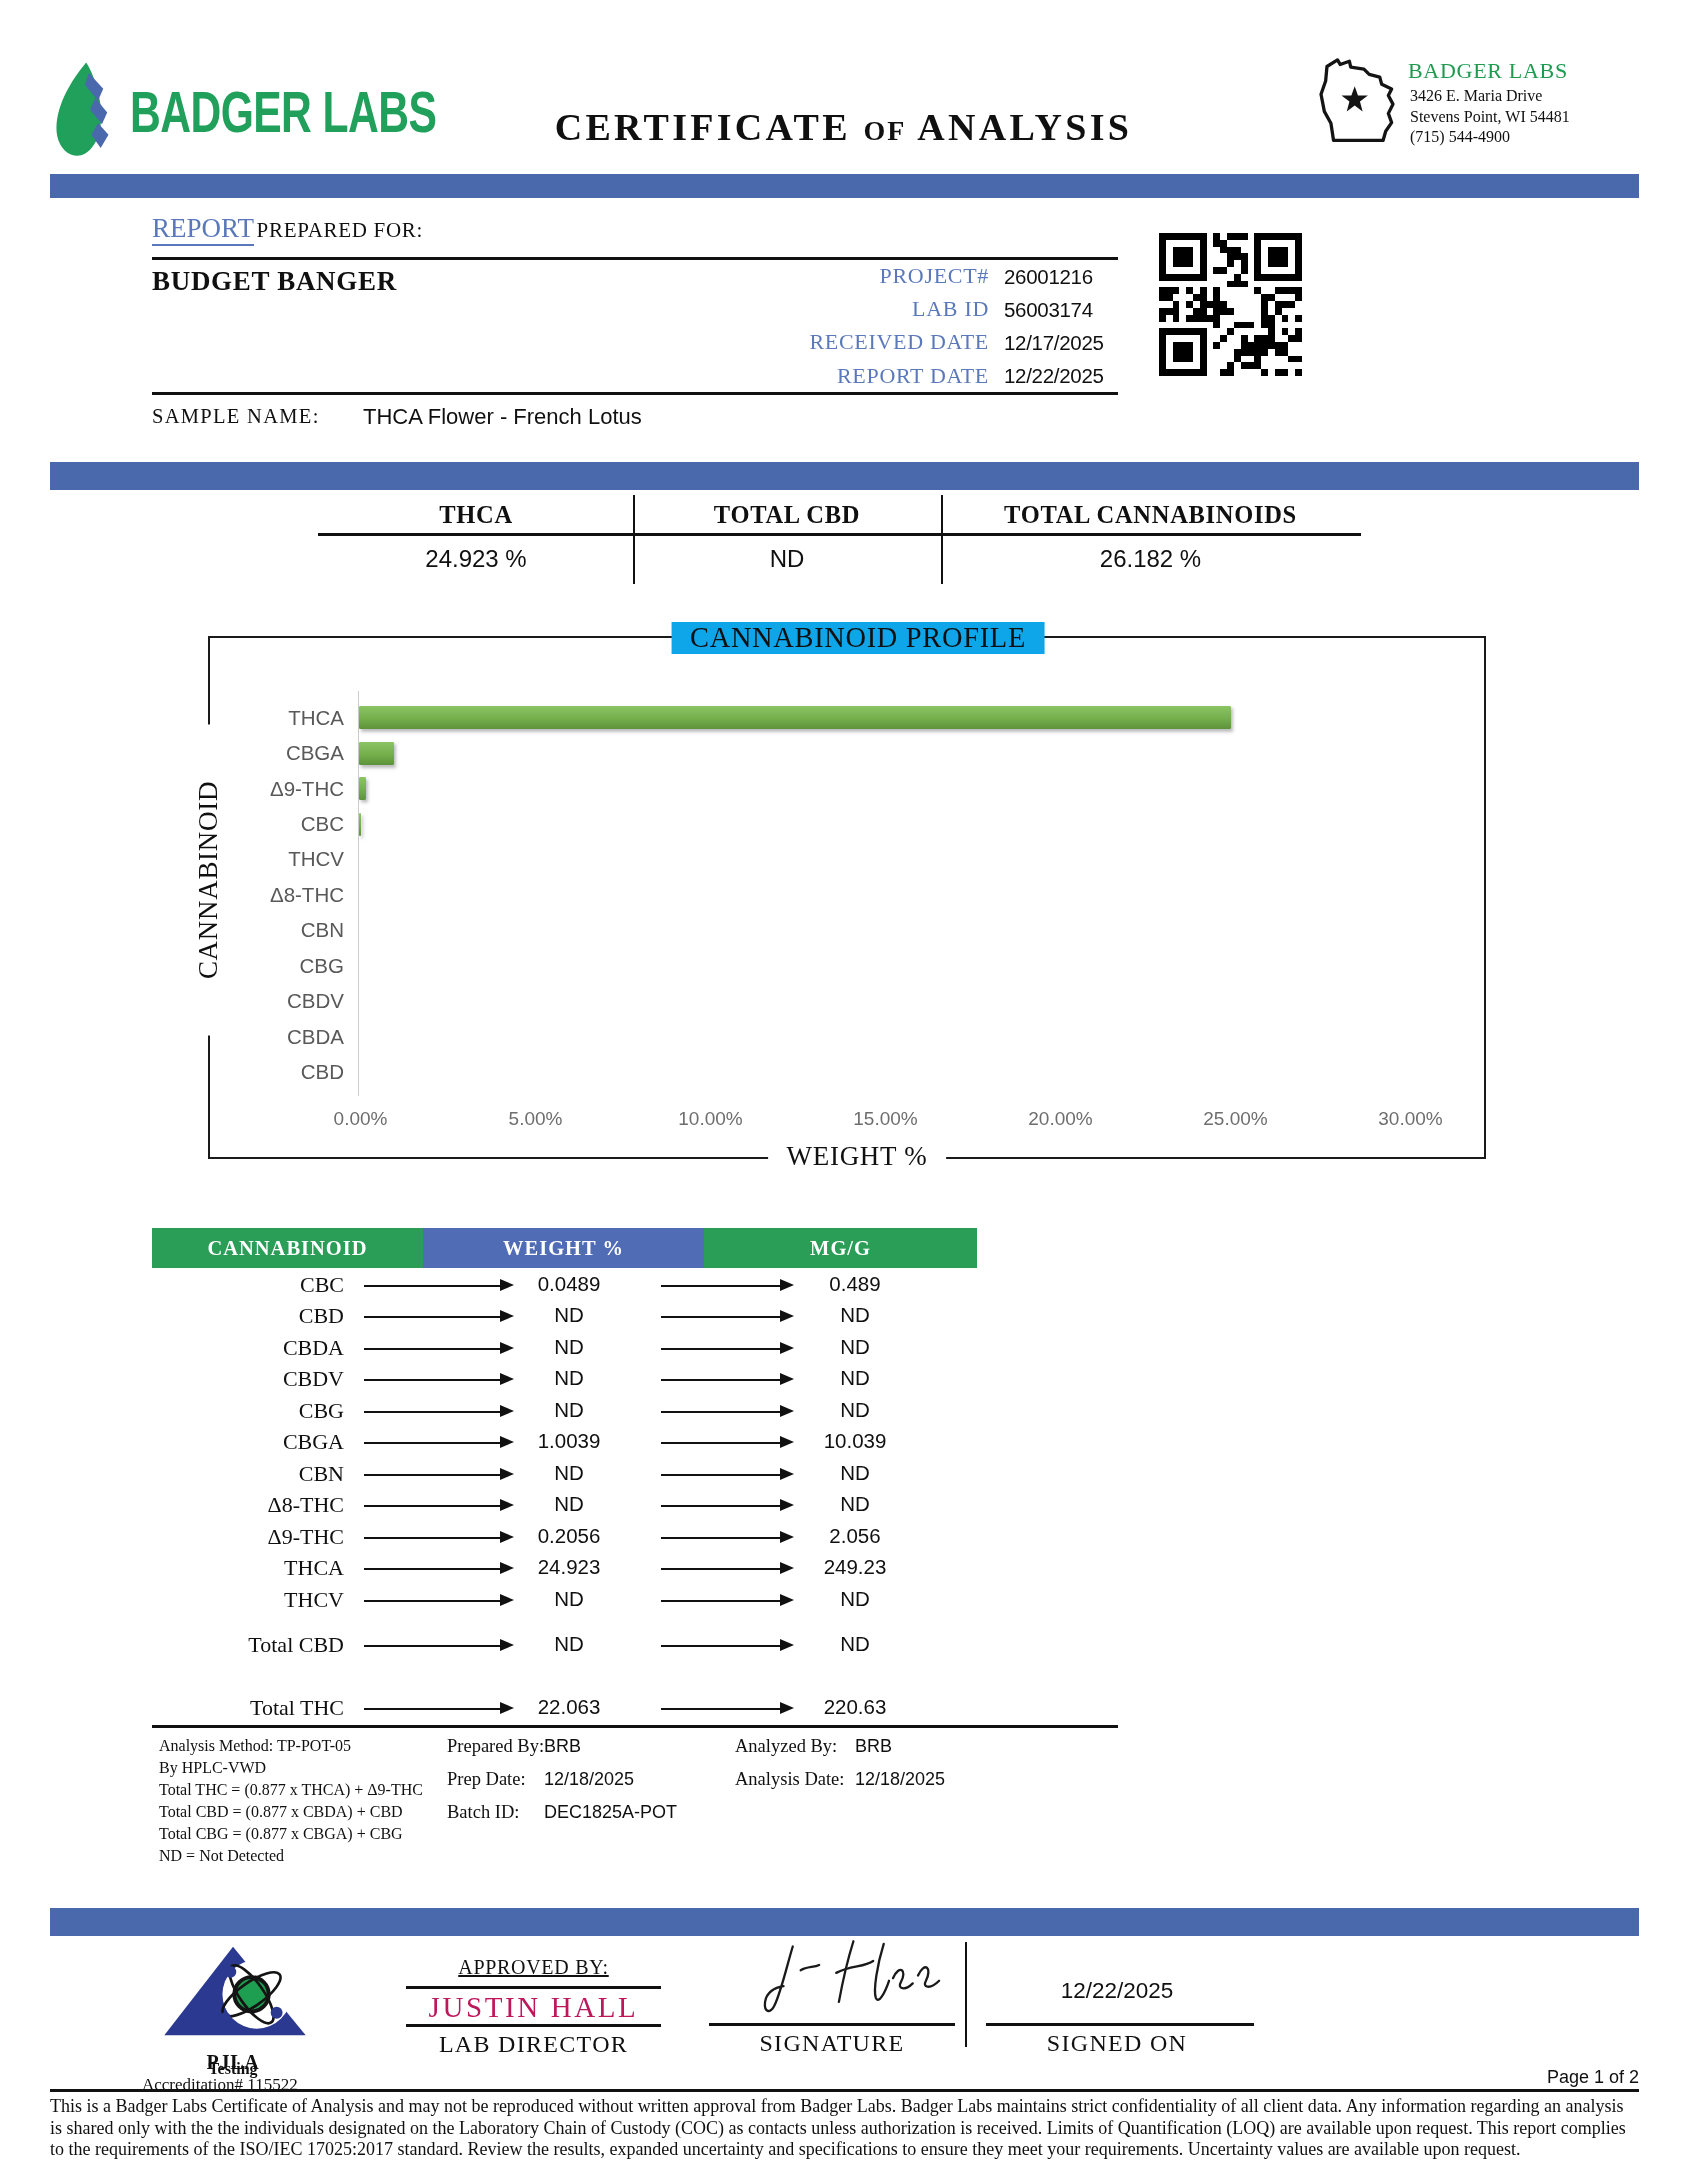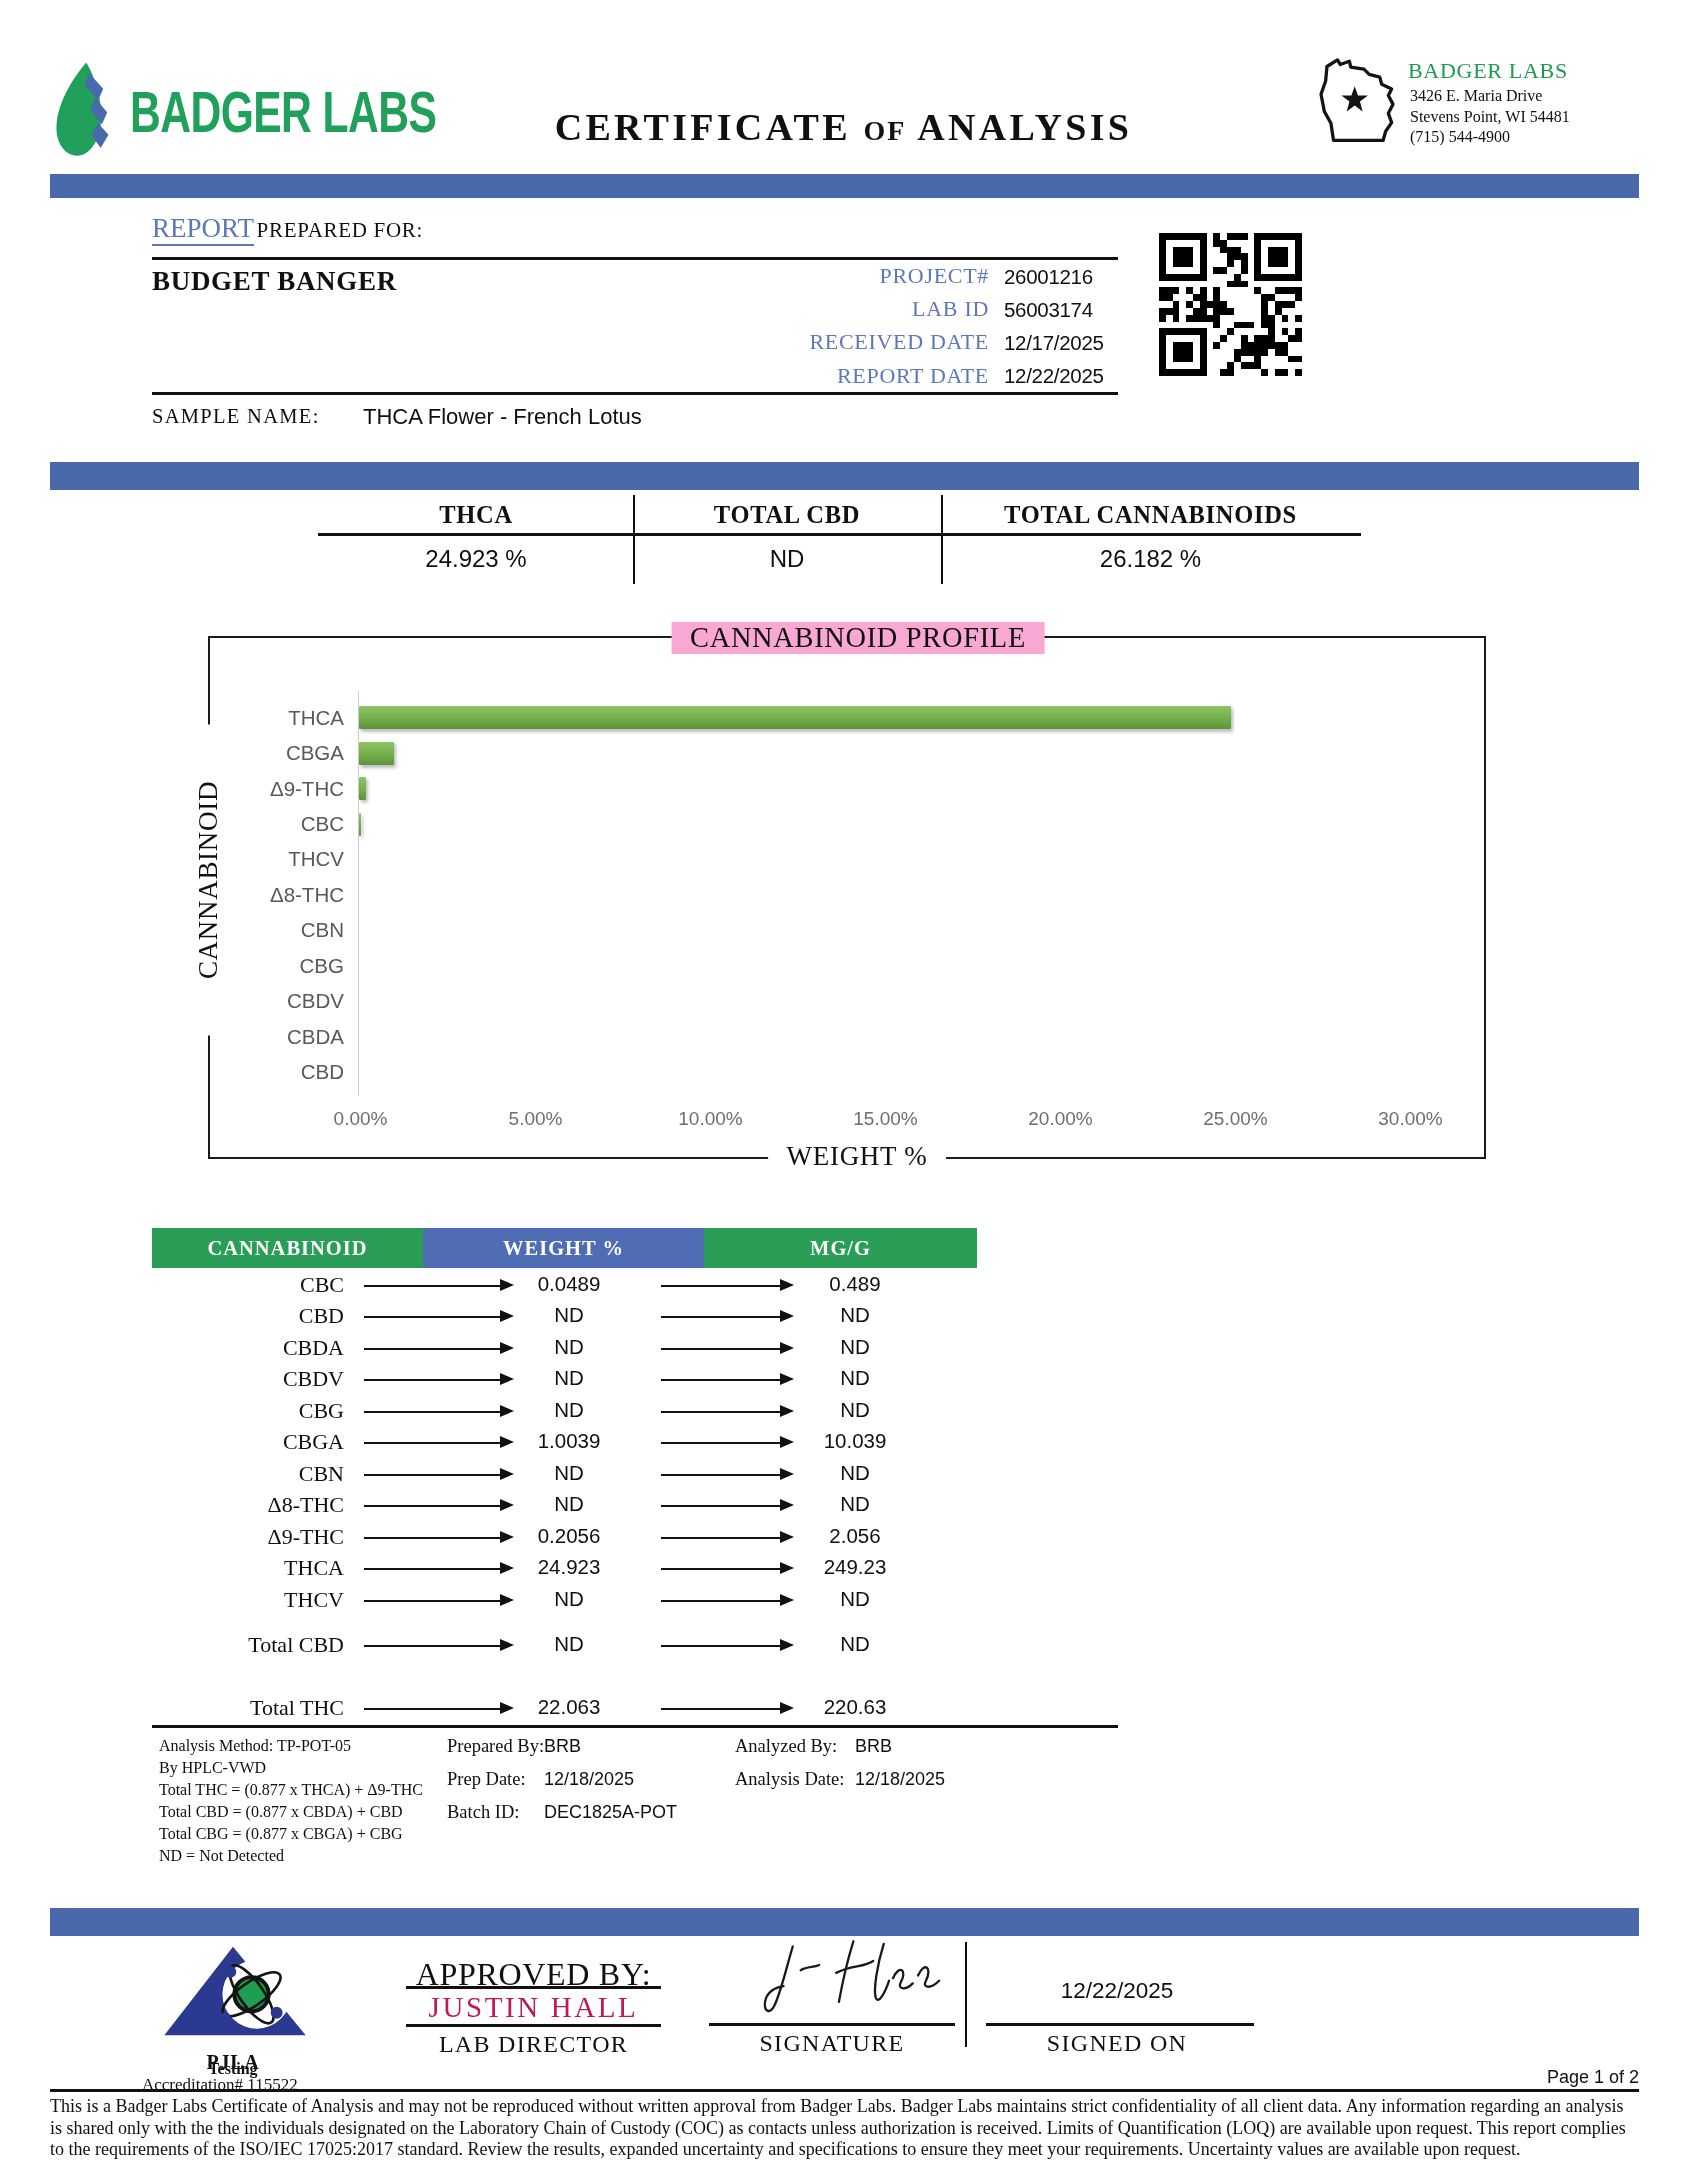--- a/index.html
+++ b/index.html
@@ -26,21 +26,21 @@
   .f-label{font-size:22px;color:#5B79BA;letter-spacing:0.7px;}
   .f-value{font-family:"Liberation Sans",sans-serif;font-size:20.5px;letter-spacing:-0.3px;}
   .sample-label{font-size:20.5px;letter-spacing:1.3px;}
   .sample-value{font-family:"Liberation Sans",sans-serif;font-size:22px;}
   
   .sum-head{font-size:24.5px;font-weight:bold;letter-spacing:0.7px;}
   .sum-val{font-family:"Liberation Sans",sans-serif;font-size:24px;}
   
   .chart-box{position:absolute;left:208px;top:636px;width:1274px;height:519px;border:2px solid #1a1a1a;}
   .chart-title{position:absolute;left:858px;top:638px;transform:translate(-50%,-50%);
-               background:#f9a8d4;padding:0 18.5px;font-size:28.4px;white-space:nowrap;letter-spacing:0.7px;}
+               background:#0ea5e9;padding:0 18.5px;font-size:28.4px;white-space:nowrap;letter-spacing:0.7px;}
   .chart-xlabel{position:absolute;left:857px;top:1156px;transform:translate(-50%,-50%);
                 background:#fff;padding:0 18.5px;font-size:27px;white-space:nowrap;letter-spacing:0.7px;}
   .chart-ylabel{position:absolute;left:208px;top:880px;transform:translate(-50%,-50%) rotate(-90deg);
                 background:#fff;width:311px;height:37px;line-height:37px;text-align:center;
                 font-size:27px;letter-spacing:0.7px;}
   .c-label{position:absolute;width:126px;text-align:right;font-family:"Liberation Sans",sans-serif;
            font-size:20.5px;color:#595959;line-height:26.5px;}
   .c-bar{position:absolute;height:23px;border-radius:1.3px;
          background:linear-gradient(to bottom,#8CC465,#74AF4B 55%,#5E923B);
          box-shadow:2px 2.6px 3.3px rgba(110,110,110,0.45);}
@@ -59,21 +59,21 @@
   .arrow{position:absolute;top:16px;height:2px;background:#111;}
   .arrow:after{content:'';position:absolute;right:-14px;top:-6px;width:0;height:0;
                border-left:14.6px solid #111;border-top:6.6px solid transparent;border-bottom:6.6px solid transparent;}
   .a1{left:212px;width:136px;}
   .a2{left:509px;width:119px;}
   
   .note-left{font-size:16px;line-height:22px;}
   .n-label{font-size:18.5px;}
   .n-value{font-family:"Liberation Sans",sans-serif;font-size:18px;}
   
-  .app-label{font-size:32px;letter-spacing:0.7px;}
+  .app-label{font-size:20px;letter-spacing:0.7px;text-decoration:underline;}
   .approver{font-size:29px;letter-spacing:2.6px;color:#be185d;}
   .app-title{font-size:24px;letter-spacing:1.3px;}
   .date-val{font-family:"Liberation Sans",sans-serif;font-size:22.5px;}
   .pjla-t{font-weight:bold;font-size:20px;letter-spacing:0.7px;}
   .pjla-s{font-weight:bold;font-size:16px;}
   .accred{font-size:17px;}
   .page-num{font-family:"Liberation Sans",sans-serif;font-size:18px;}
   .disclaimer{font-size:18px;line-height:21.5px;}
 </style>
 </head>

